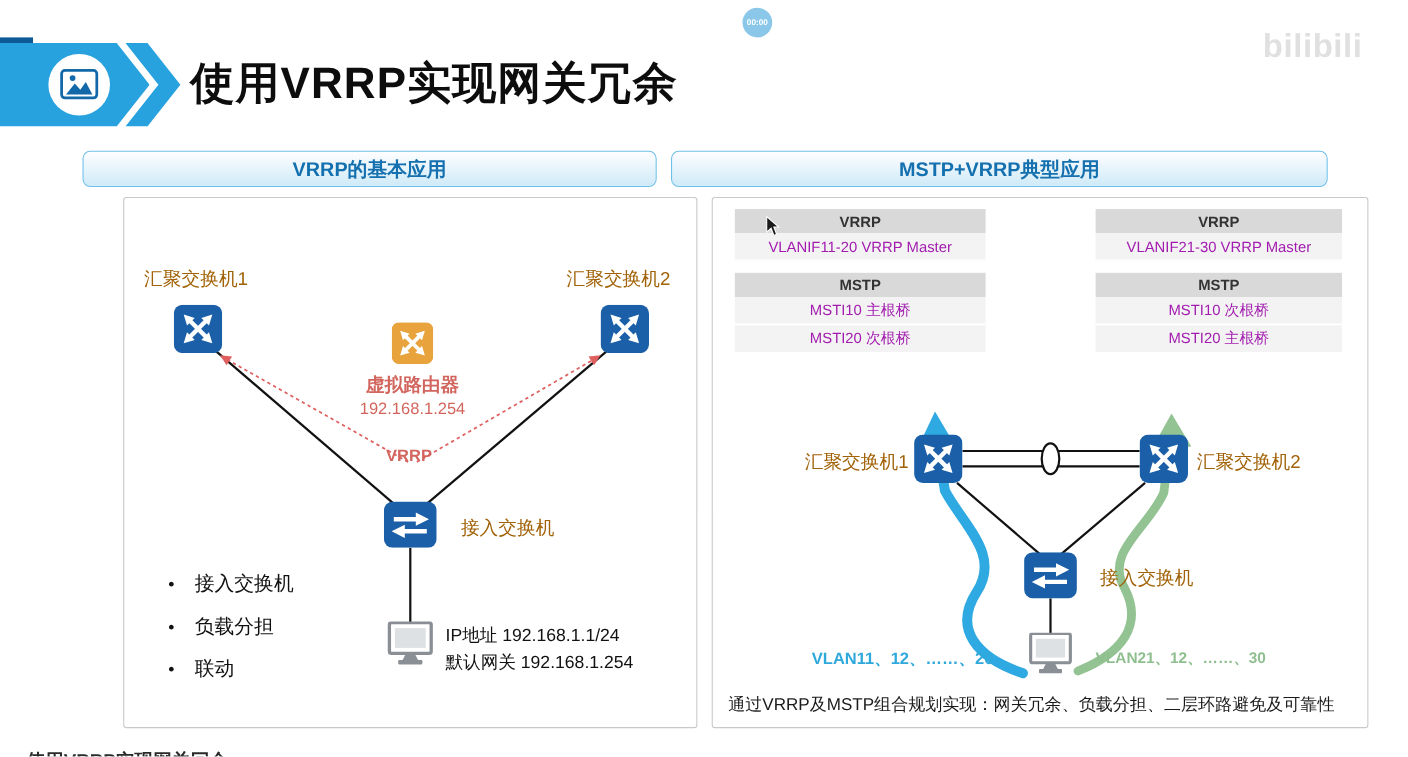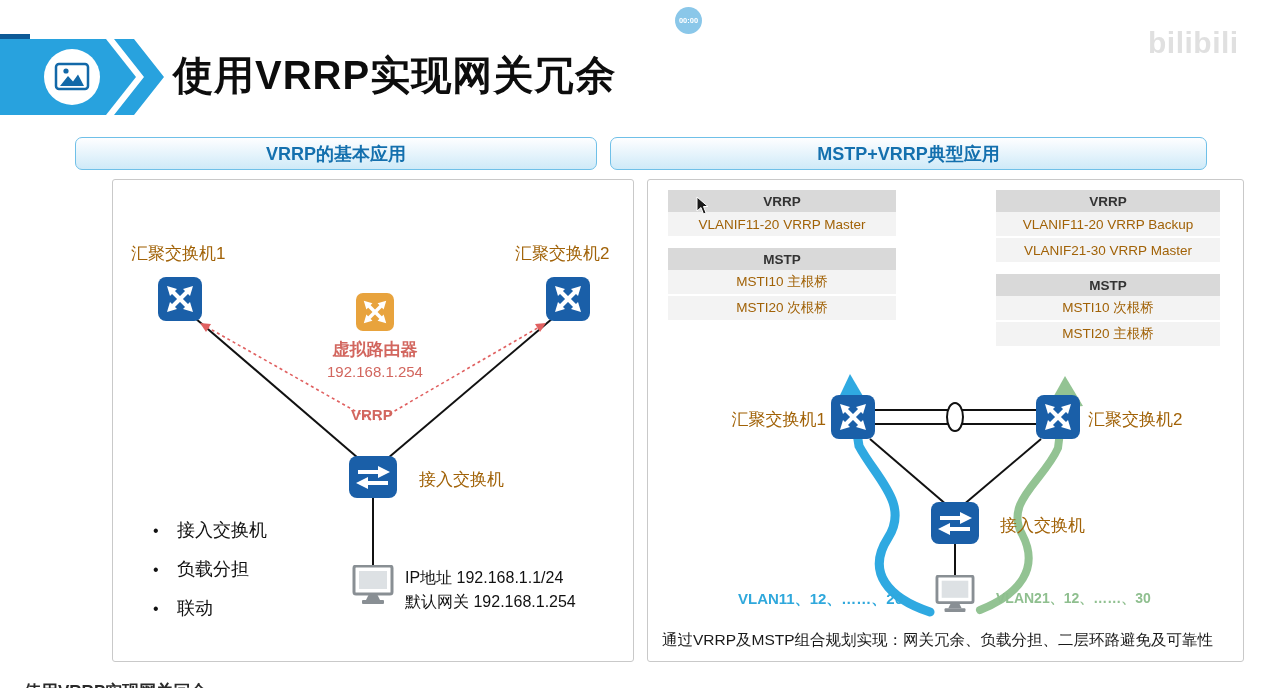--- a/index.html
+++ b/index.html
@@ -33,21 +33,21 @@
   .lbl{font-size:17px;color:#a16207;white-space:nowrap;}
   .red{color:#D2665E;}
   .pcinfo{font-size:16px;color:#111;white-space:nowrap;}
   .bullet{font-size:18px;color:#111;white-space:nowrap;}
   .bullet .dot{display:inline-block;width:24px;font-size:16px;}
 
   
   .ntable{position:absolute;width:228px;font-size:13.5px;}
   .ntable .th{height:22px;background:#D9D9D9;font-weight:bold;color:#333;
       display:flex;align-items:center;justify-content:center;}
-  .ntable .tr{height:24px;background:#F3F3F3;border-bottom:2px solid #fff;color:#a16207;
+  .ntable .tr{height:24px;background:#F3F3F3;border-bottom:2px solid #fff;color:#a21caf;
       display:flex;align-items:center;justify-content:center;white-space:nowrap;}
   .ntable .gap{height:10px;}
 
   .vlan-blue{font-size:15px;font-weight:bold;color:#2FA8DC;white-space:nowrap;}
   .vlan-green{font-size:14px;font-weight:bold;color:#8FBF8F;white-space:nowrap;}
   .caption{font-size:15.5px;color:#1a1a1a;white-space:nowrap;}
 
   .footer-clip{left:24px;top:680px;width:320px;height:8px;overflow:hidden;}
   .footer-clip span{font-size:17px;font-weight:bold;color:#2a2a2a;white-space:nowrap;}
 
@@ -196,21 +196,20 @@
       <div class="th">VRRP</div>
       <div class="tr">VLANIF11-20  VRRP Master</div>
       <div class="gap"></div>
       <div class="th">MSTP</div>
       <div class="tr">MSTI10 主根桥</div>
       <div class="tr">MSTI20 次根桥</div>
     </div>
 
     <div class="ntable" style="left:348px;top:10px;width:224px;">
       <div class="th">VRRP</div>
-      <div class="tr">VLANIF11-20 VRRP Backup</div>
       <div class="tr">VLANIF21-30 VRRP Master</div>
       <div class="gap"></div>
       <div class="th">MSTP</div>
       <div class="tr">MSTI10 次根桥</div>
       <div class="tr">MSTI20 主根桥</div>
     </div>
 
     <div class="abs" style="left:48px;top:16px;width:14px;height:20px;">
       <svg width="14" height="20">
           <use href="#sym-cursor"></use>

